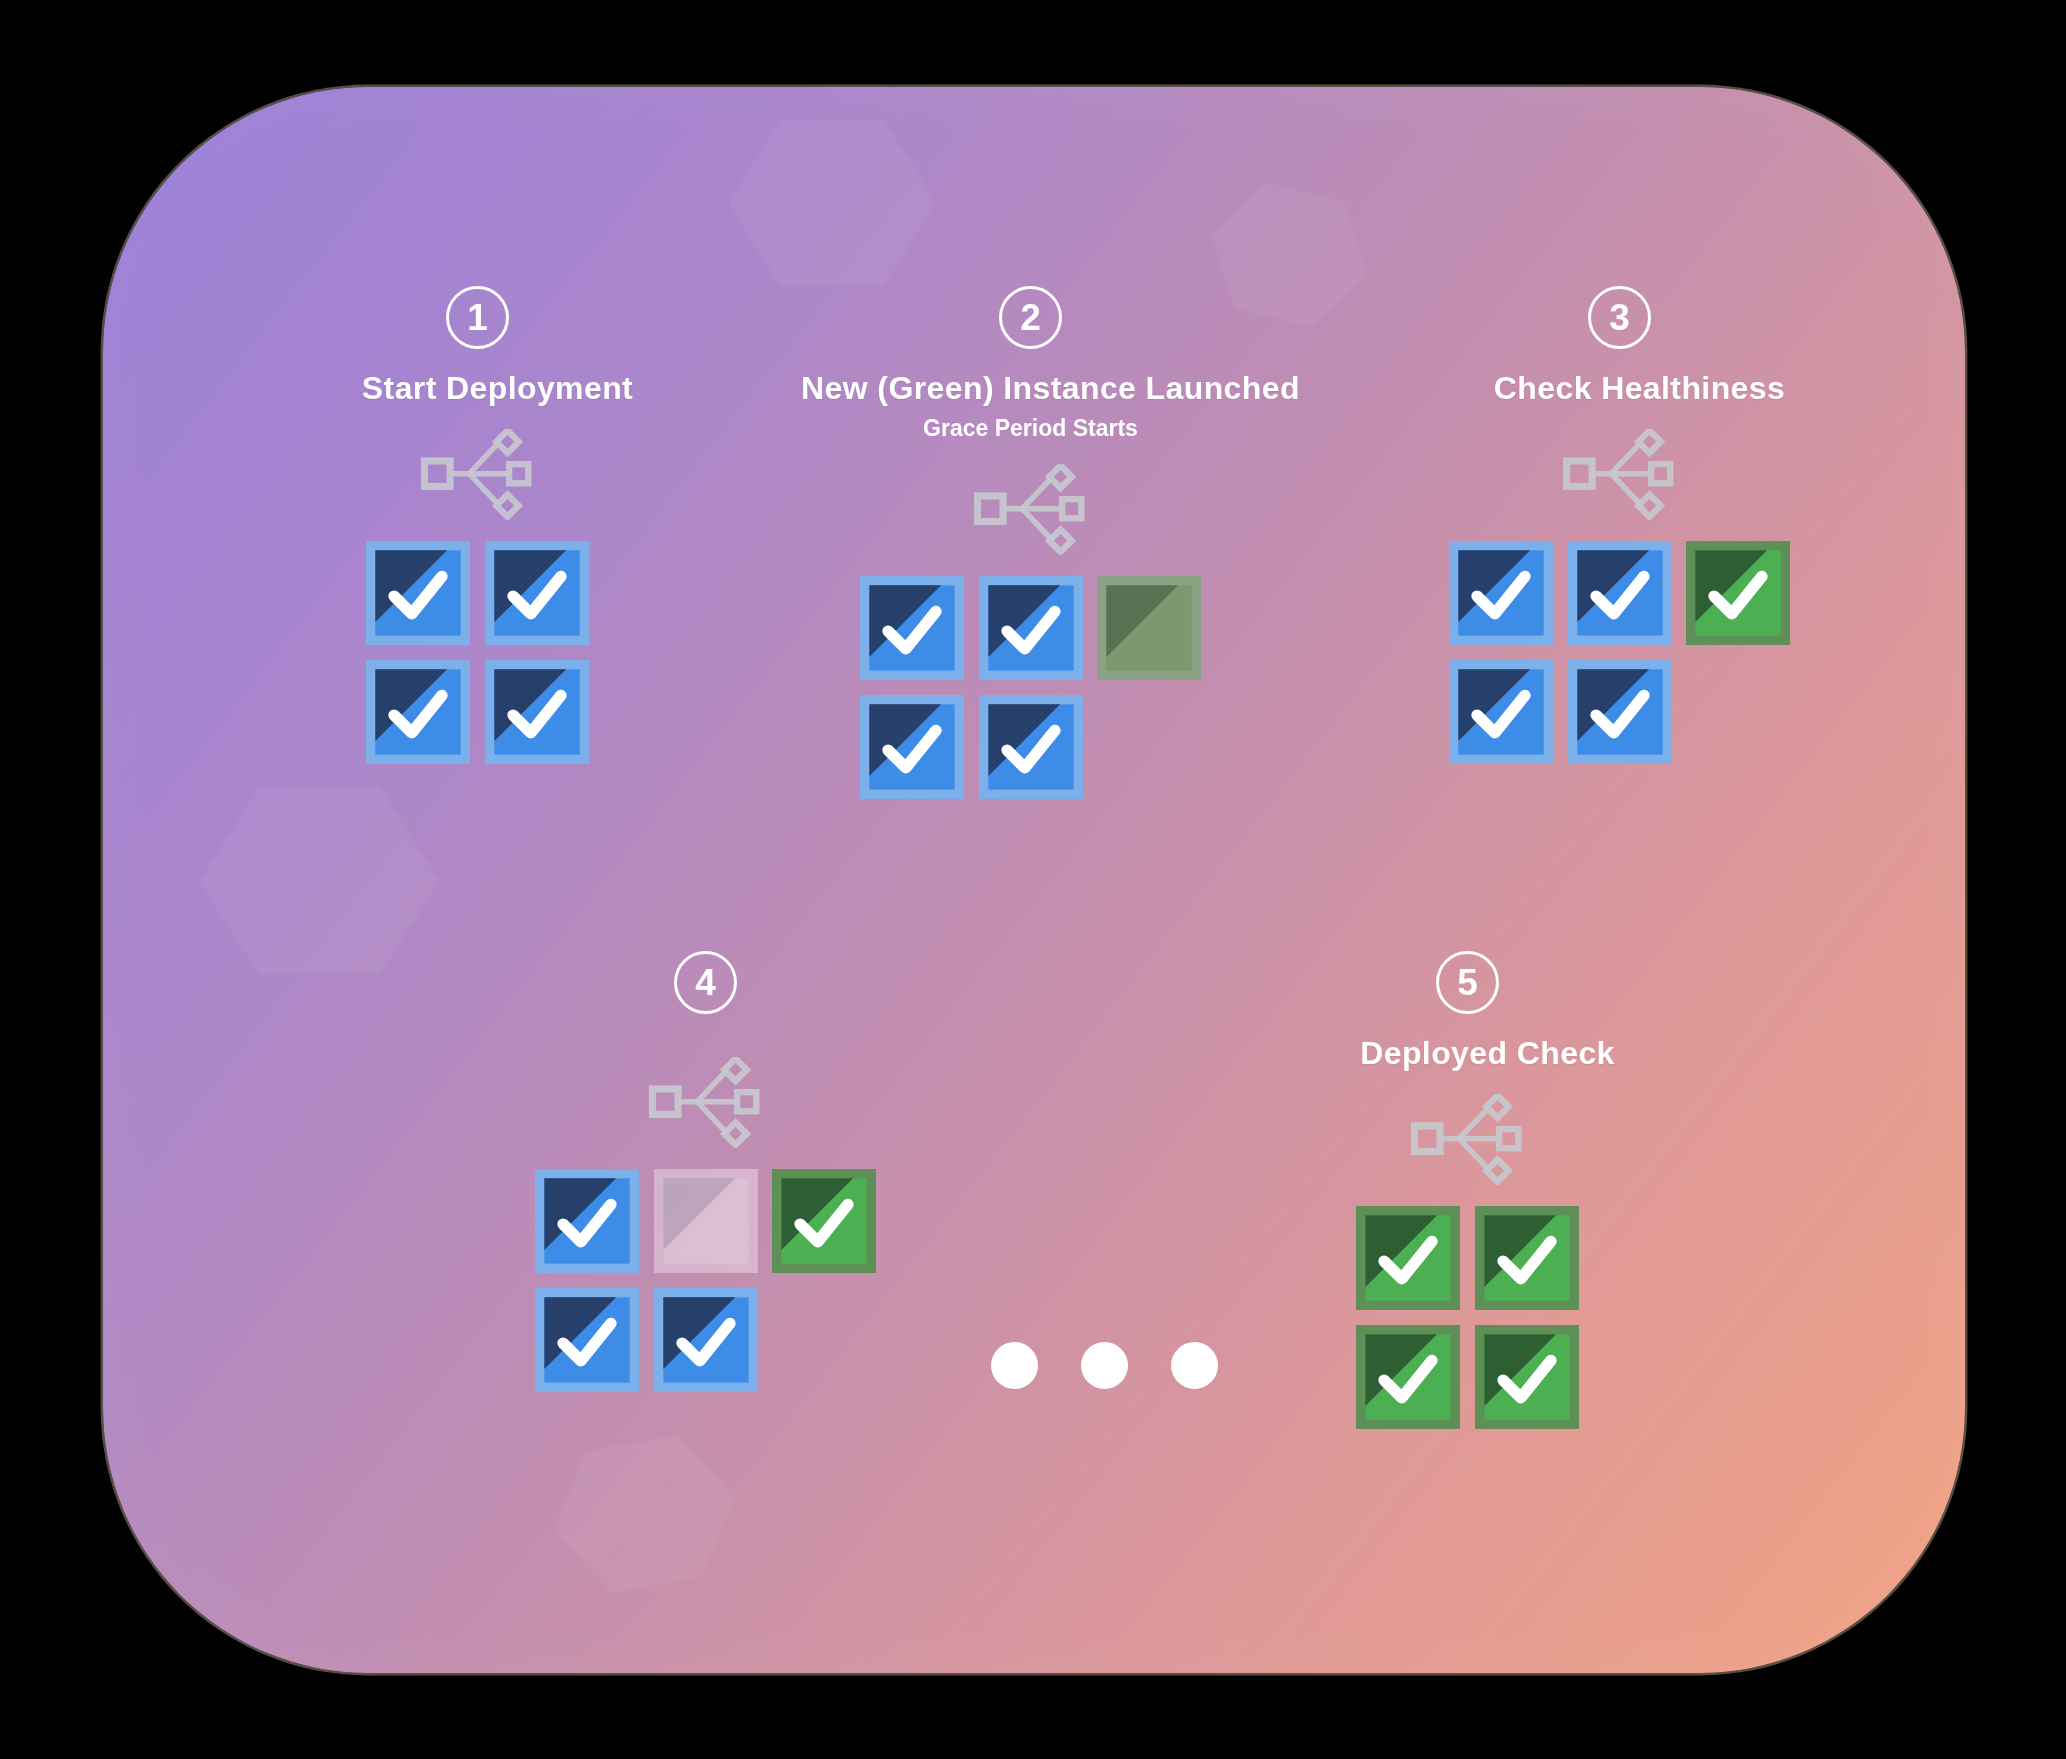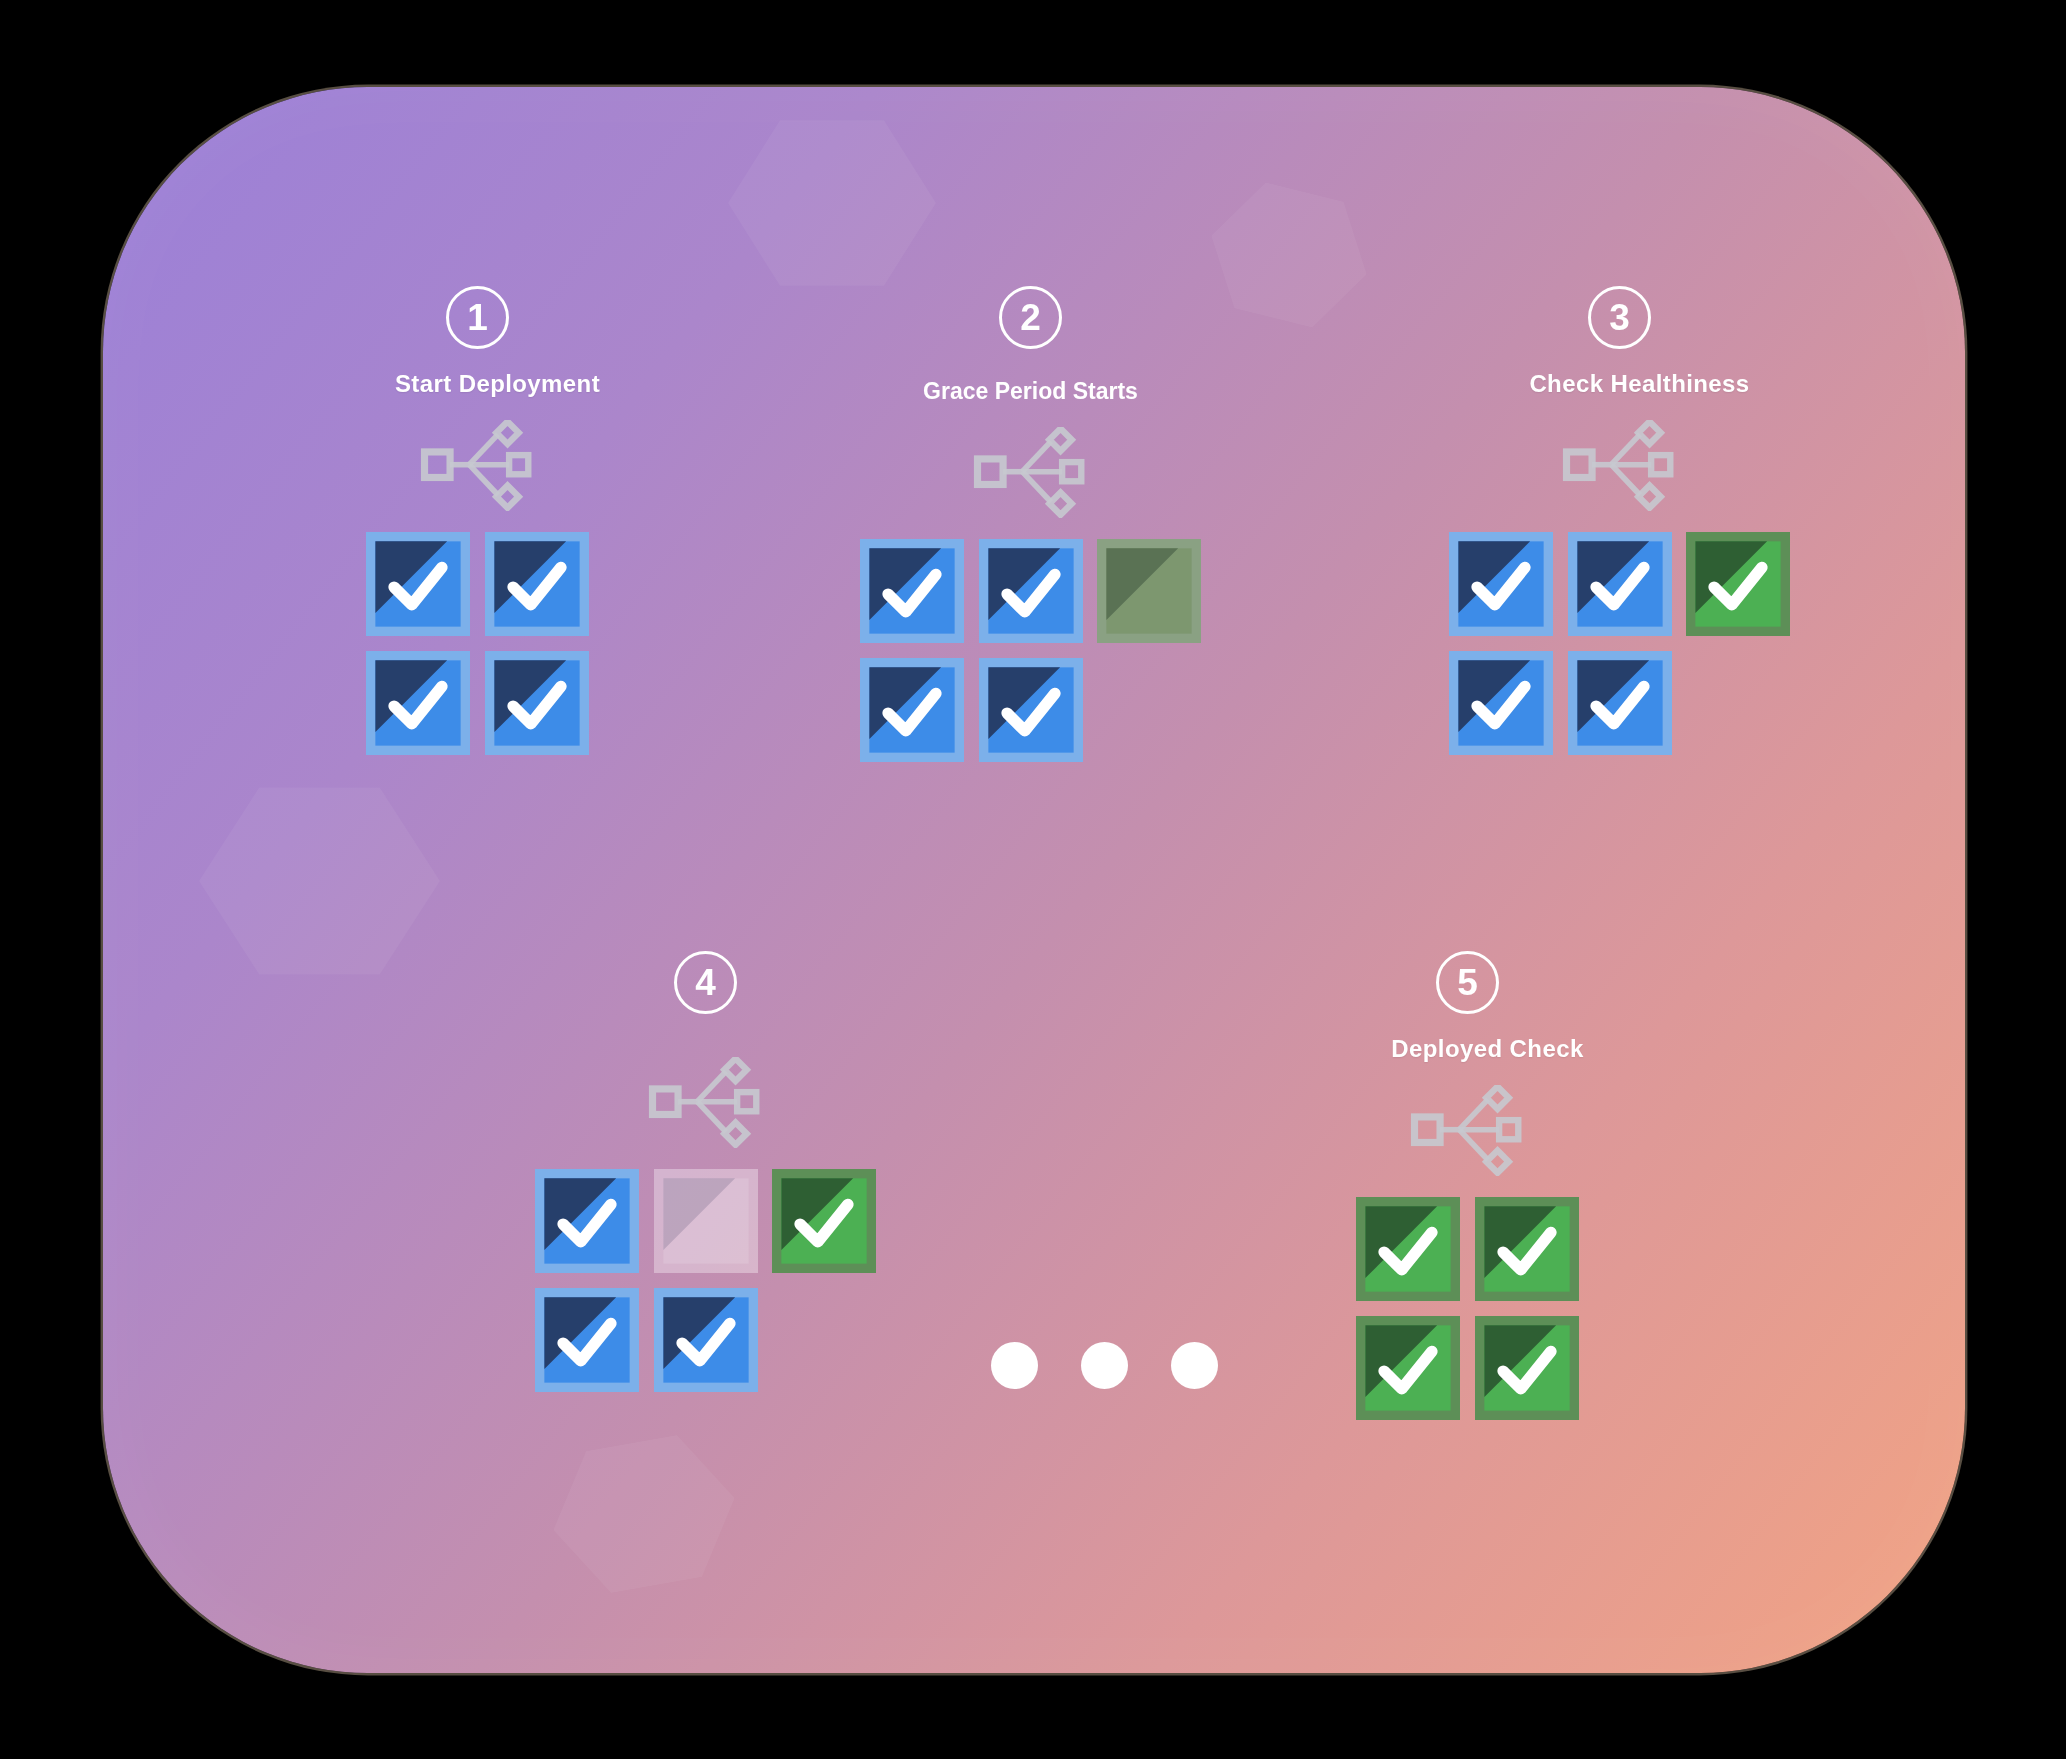--- a/index.html
+++ b/index.html
@@ -34,21 +34,21 @@
   .step-5{left:1084px;top:864px;width:561px;}
 
   .step-number{
     width:63px;height:63px;border-radius:50%;
     border:3.2px solid #ffffff;box-sizing:border-box;
     display:flex;align-items:center;justify-content:center;
     font-size:37px;font-weight:bold;line-height:1;
     margin-bottom:21px;
   }
   .step-title{
-    font-size:24px;font-weight:bold;letter-spacing:0.4px;white-space:nowrap;
+    font-size:32px;font-weight:bold;letter-spacing:0.4px;white-space:nowrap;
     text-shadow:0 0.8px 1.6px rgba(0,0,0,.08);
     margin-left:40px;
   }
   .step-subtitle{
     font-size:23px;font-weight:bold;margin-top:8px;white-space:nowrap;
   }
   .lb-icon{width:120px;height:91px;margin-top:22.4px;}
   .grid{
     margin-top:21px;display:flex;flex-direction:column;gap:14.4px;
     align-items:flex-start;
@@ -127,20 +127,21 @@
             </svg>
           </div>
         </div>
       </div>
   </div>
 
   <div class="step step-2">
     <div class="step-number">
         <span>2</span>
       </div>
+    <div class="step-title">New (Green) Instance Launched</div>
     <div class="step-subtitle">Grace Period Starts</div>
     <svg class="lb-icon" viewBox="0 0 150 114">
       <g fill="none" stroke="#c6c9cf" stroke-opacity="0.9">
         <rect x="8" y="40" width="32" height="32" stroke-width="9"></rect>
         <path d="M40 56 L64 56" stroke-width="7"></path>
         <path d="M64 56 L100 18" stroke-width="7"></path>
         <path d="M64 56 L114 56" stroke-width="7"></path>
         <path d="M64 56 L100 94" stroke-width="7"></path>
         <polygon points="112,2 126,16 112,30 98,16" stroke-width="8"></polygon>
         <rect x="114" y="44" width="24" height="24" stroke-width="8"></rect>

